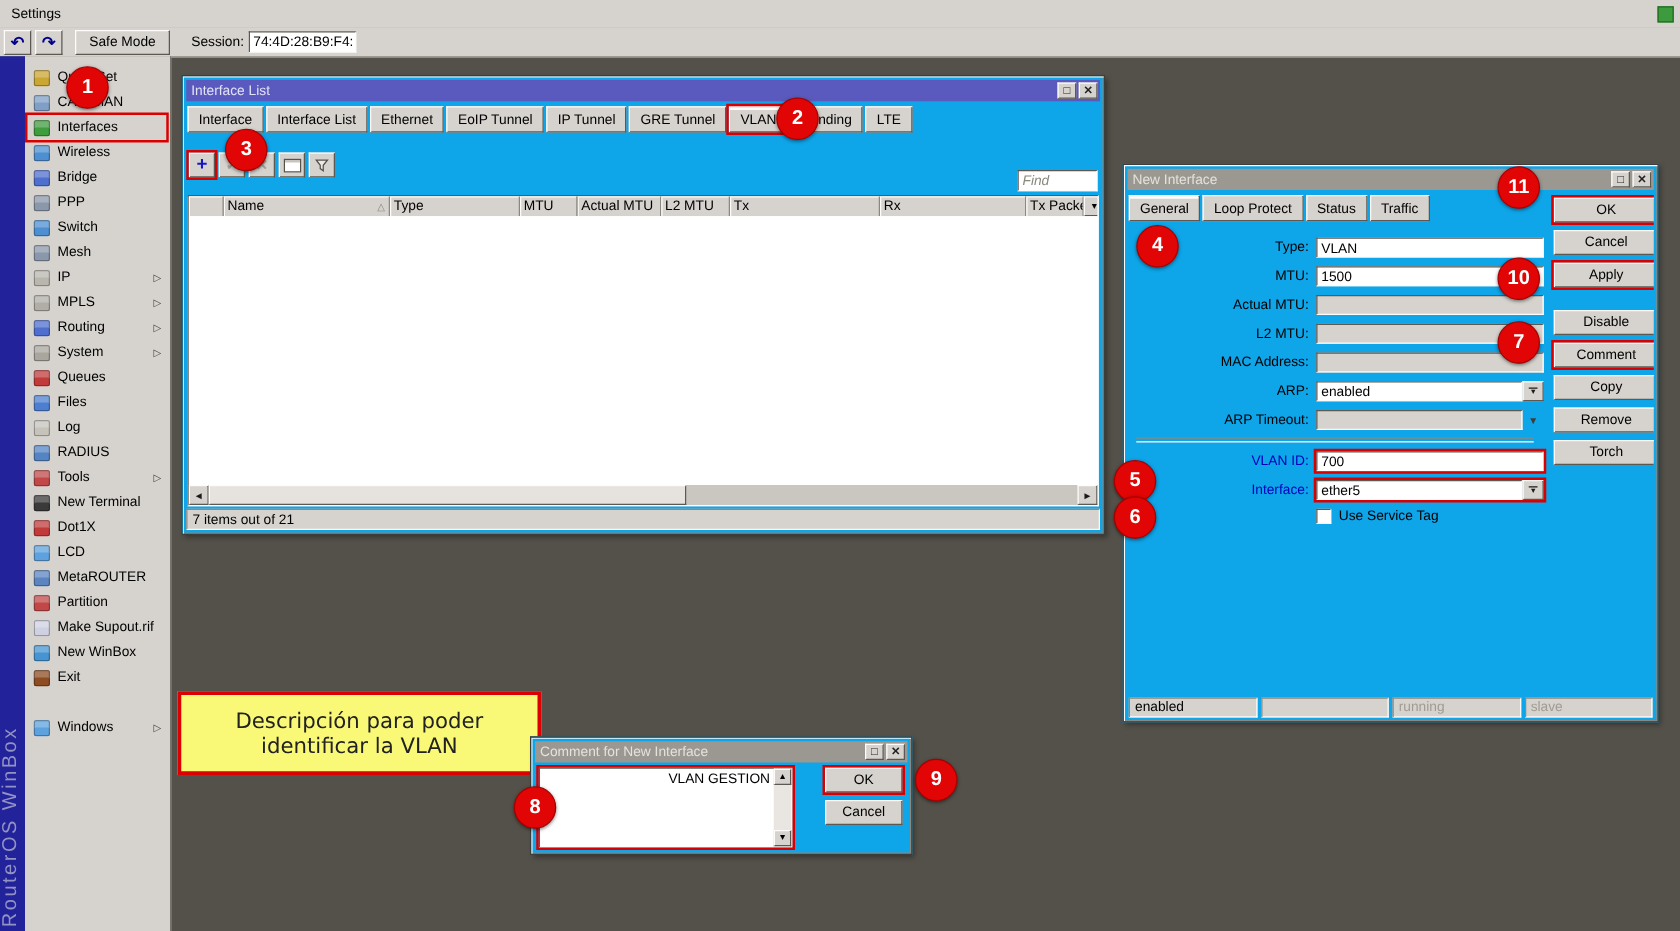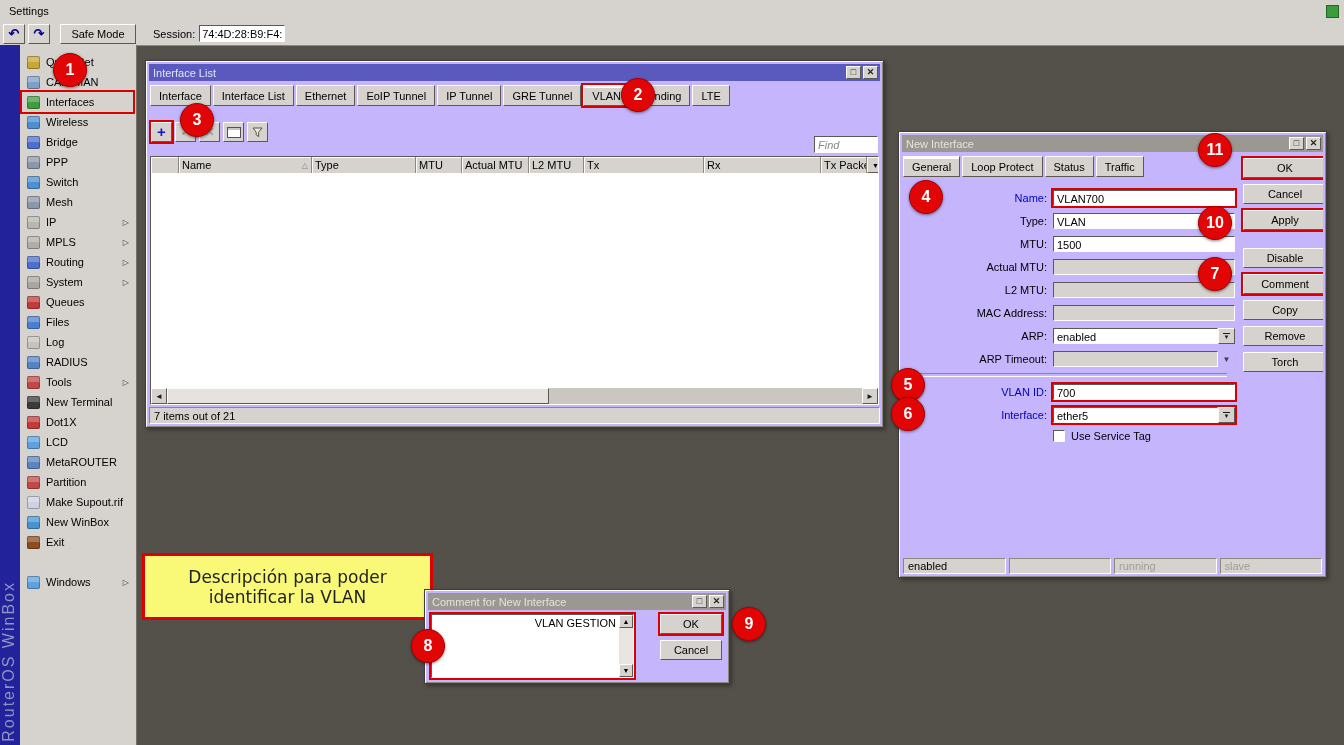--- a/index.html
+++ b/index.html
@@ -21,21 +21,21 @@
   #brand-strip{position:absolute;left:0;top:45px;width:20px;height:700px;background:#22229a;}
   .brand-text{position:absolute;left:0px;bottom:3px;writing-mode:vertical-rl;transform:rotate(180deg);font-size:16px;letter-spacing:2px;color:#9392c4;white-space:nowrap;}
   #sidebar{position:absolute;left:20px;top:45px;width:117px;height:700px;background:#d6d3ce;border-right:1px solid #76736c;padding-top:7px;box-sizing:border-box;}
   .side-item{height:20px;display:flex;align-items:center;padding:0 4px 0 5px;margin:0 3px 0 2px;}
   .side-item.gap{margin-top:20px;}
   .side-icon{width:13px;height:13px;border-radius:2px;margin-right:6px;flex:none;box-shadow:inset 0 0 0 1px rgba(0,0,0,.28),inset 0 6px 0 rgba(255,255,255,.25);}
   .side-label{flex:1;white-space:nowrap;overflow:hidden;}
   .side-arrow{font-size:8px;color:#44423e;margin-left:2px;}
 
   
-  .window{position:absolute;background:#c4b5fd;border:1px solid #3f3d39;box-shadow:inset 1px 1px 0 #fdfcfa,inset -1px -1px 0 #8b887f,2px 2px 4px rgba(0,0,0,.35);padding:3px;box-sizing:border-box;display:flex;flex-direction:column;}
+  .window{position:absolute;background:#0ea5e9;border:1px solid #3f3d39;box-shadow:inset 1px 1px 0 #fdfcfa,inset -1px -1px 0 #8b887f,2px 2px 4px rgba(0,0,0,.35);padding:3px;box-sizing:border-box;display:flex;flex-direction:column;}
   .titlebar{height:17px;flex:none;display:flex;align-items:center;padding:0 2px 0 4px;}
   .titlebar.active{background:#5a5abe;color:#e3e3f6;}
   .titlebar.inactive{background:#9b9892;color:#e4e2dc;}
   .titlebar .title{flex:1;white-space:nowrap;overflow:hidden;}
   .tbtn{width:15px;height:13px;margin-left:2px;font-size:9px;font-weight:bold;line-height:11px;text-align:center;color:#222;background:#d6d3ce;border:1px solid;border-color:#fdfcfa #5c5952 #5c5952 #fdfcfa;box-sizing:border-box;}
   .redbox{outline:2px solid #d80000;outline-offset:0px;position:relative;z-index:5;}
 
   .tabs{display:flex;gap:2px;padding:4px 1px 3px 1px;flex:none;}
   .tab{padding:4px 8px 3px 8px;background:#d6d3ce;border:1px solid;border-color:#fdfcfa #5c5952 #5c5952 #fdfcfa;white-space:nowrap;}
   .tab.active{box-shadow:inset 0 2px 0 #fdfcfa;}
@@ -334,24 +334,20 @@
     <div class="nimain">
       <div class="nileft">
         <div class="tabs" id="ni-tabs">
             <span class="tab active">General</span>
             <span class="tab">Loop Protect</span>
             <span class="tab">Status</span>
             <span class="tab">Traffic</span>
           </div>
         <div class="niform">
           <div class="frow">
-            <span class="flabel accent">Name:</span>
-            <span class="fval redbox">VLAN700</span>
-          </div>
-          <div class="frow">
             <span class="flabel">Type:</span>
             <span class="fval">VLAN</span>
           </div>
           <div class="frow">
             <span class="flabel">MTU:</span>
             <span class="fval">1500</span>
           </div>
           <div class="frow">
             <span class="flabel">Actual MTU:</span>
             <span class="fval dis"></span>

